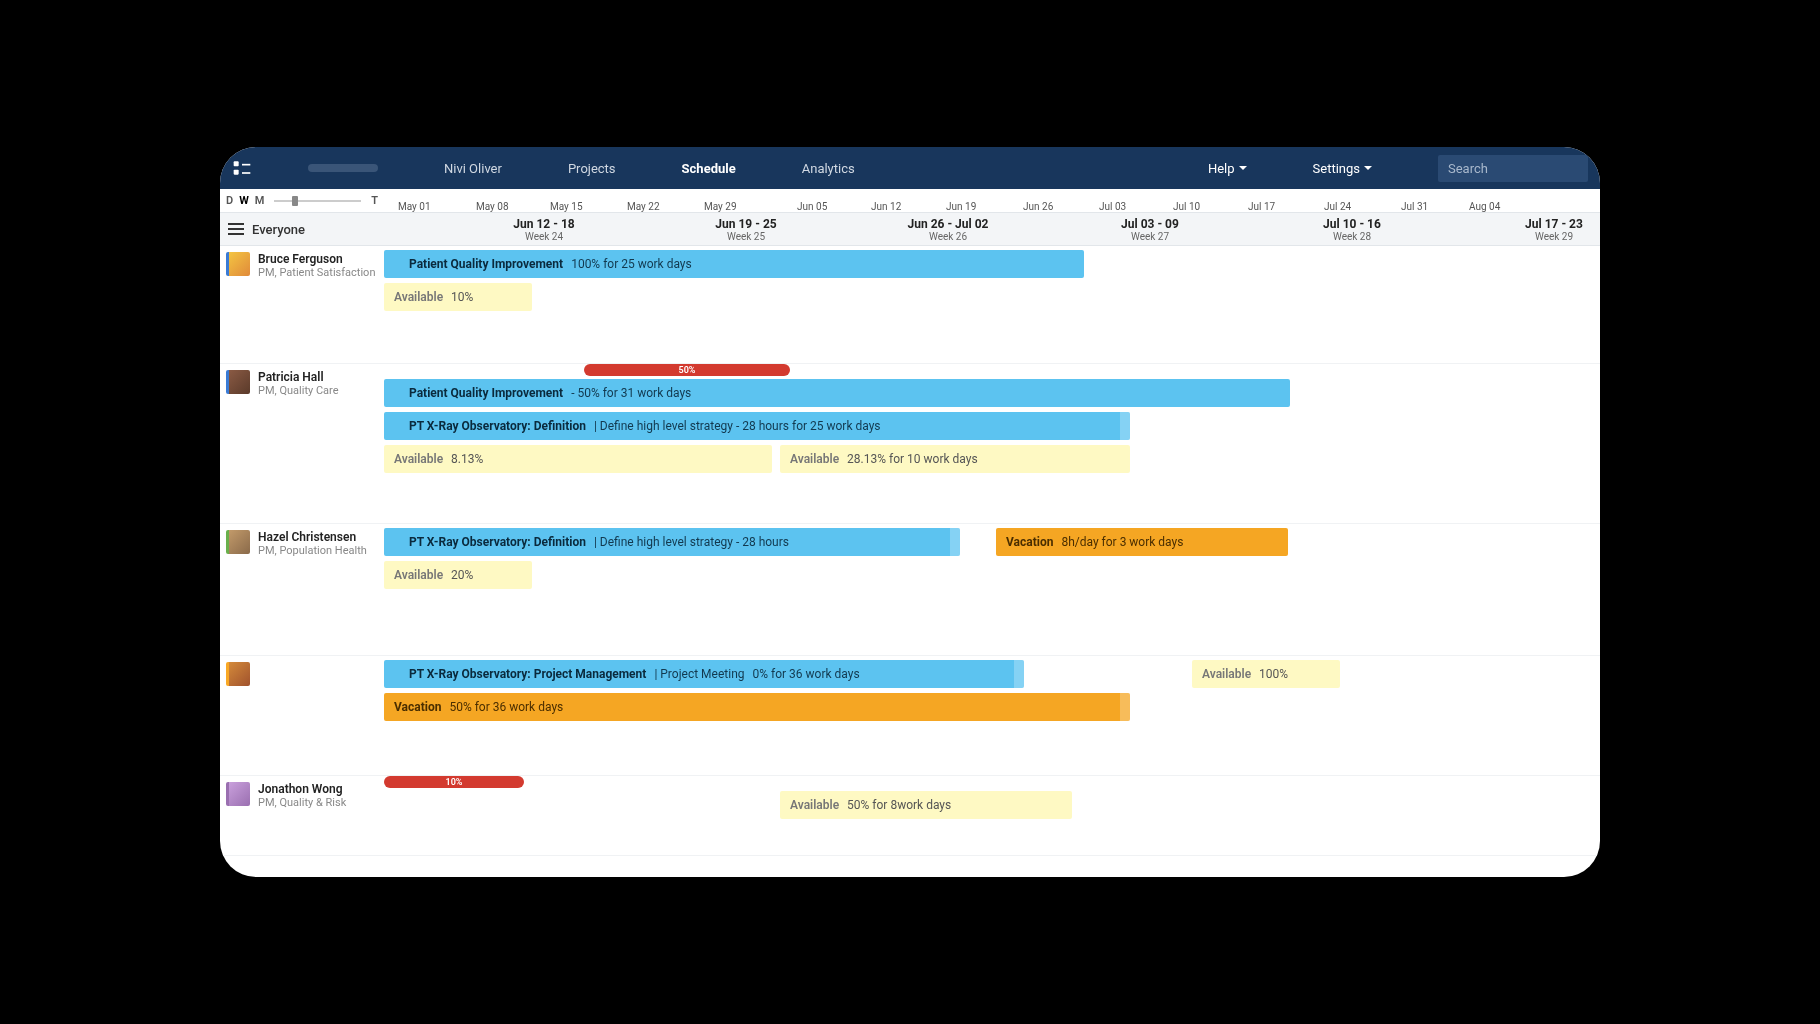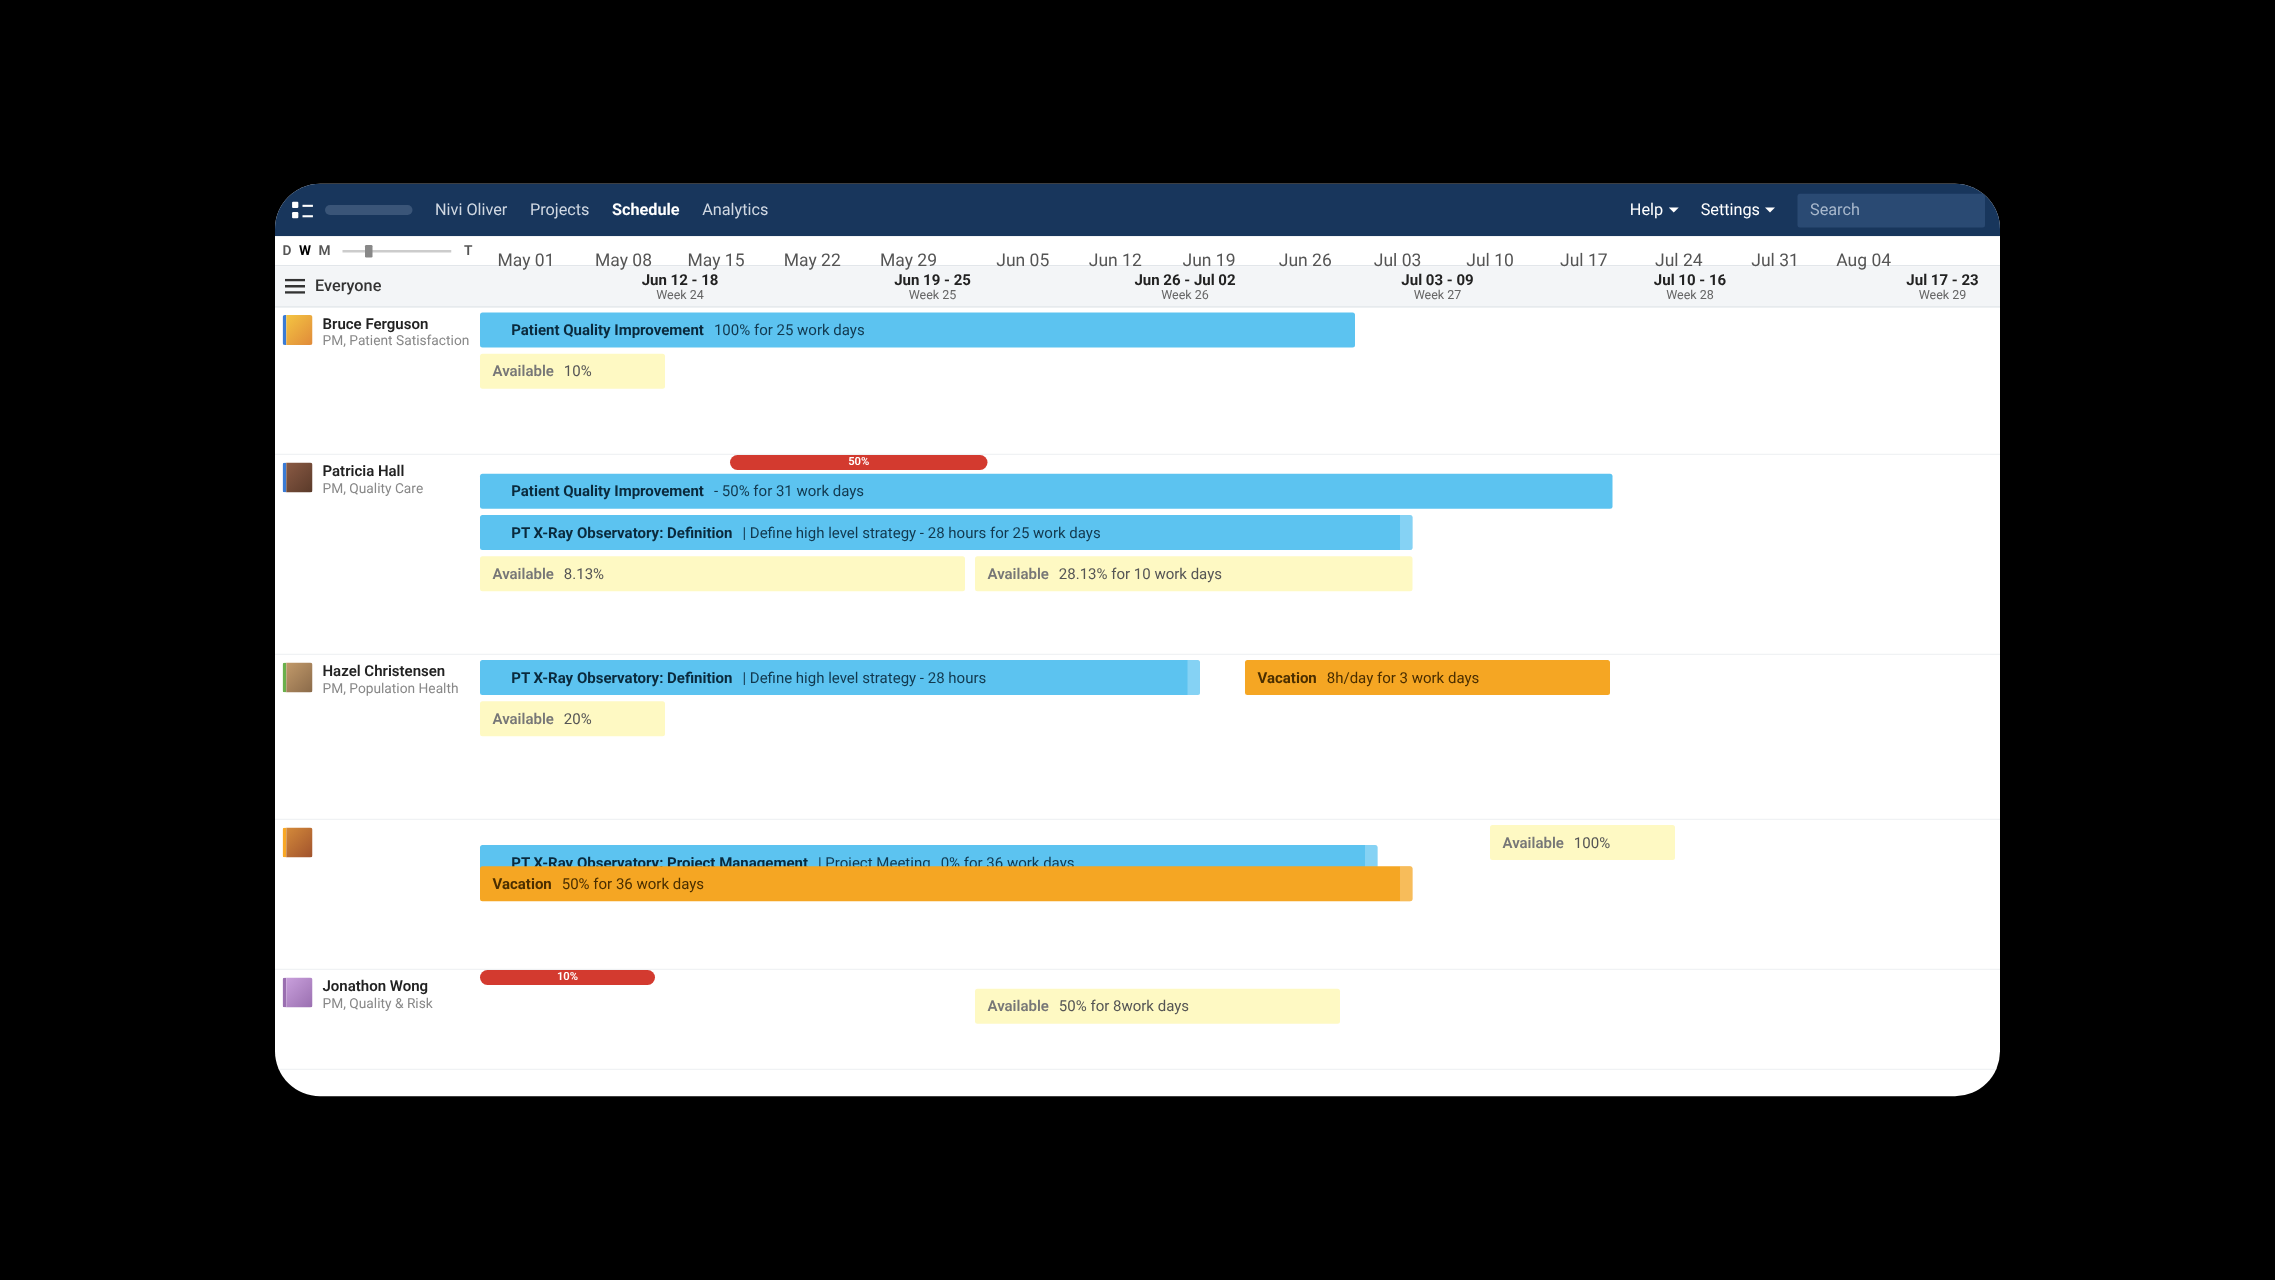--- a/index.html
+++ b/index.html
@@ -1,38 +1,38 @@
 <!DOCTYPE html>
 <html><head>
 <meta charset="utf-8">
 <style>
 * { box-sizing: border-box; margin: 0; padding: 0; font-family: -apple-system, BlinkMacSystemFont, "Segoe UI", Roboto, Helvetica, Arial, sans-serif; }
 body { background: #000; display: flex; align-items: center; justify-content: center; min-height: 100vh; padding: 20px; }
 .device { width: 1380px; background: #fff; border-radius: 36px; box-shadow: 0 20px 60px rgba(0,0,0,0.5); overflow: hidden; position: relative; }
 .screen { height: 730px; overflow: hidden; position: relative; }
 
-.topbar { background: #18365c; height: 42px; display: flex; align-items: center; padding: 0 12px; color: #fff; font-size: 13px; }
+.topbar { background: #18365c; height: 42px; display: flex; align-items: center; padding: 0 12px; color: #fff; font-size: 13px; gap: 48px; }
 .logo-icon { width: 20px; height: 20px; margin-right: 8px; }
 .logo-icon svg { fill: #fff; }
 .loading-bar { width: 70px; height: 8px; background: #3a5578; border-radius: 4px; margin-right: 18px; }
 .nav-item { margin-right: 18px; cursor: pointer; color: #d0d8e2; }
 .nav-item.active { font-weight: 700; color: #fff; }
 .top-spacer { flex: 1; }
 .help-item { margin-right: 18px; cursor: pointer; display: flex; align-items: center; gap: 4px; }
 .caret { width: 0; height: 0; border-left: 4px solid transparent; border-right: 4px solid transparent; border-top: 4px solid #fff; }
 .search-box { background: #2a4a73; border-radius: 2px; padding: 6px 10px; width: 150px; color: #a8b8cc; font-size: 13px; }
 
 .ruler { height: 24px; background: #fff; border-bottom: 1px solid #e2e6ea; display: flex; align-items: center; font-size: 11px; color: #555; }
 .view-switch { width: 164px; display: flex; align-items: center; padding: 0 6px; gap: 6px; font-weight: 600; }
 .view-switch span { cursor: pointer; }
 .view-switch span.active { color: #000; font-weight: 700; }
 .zoom-slider { flex: 1; height: 2px; background: #ccc; position: relative; margin: 0 4px; }
 .zoom-thumb { position: absolute; left: 20%; top: -4px; width: 6px; height: 10px; background: #888; border-radius: 1px; }
 .ruler-dates { flex: 1; display: flex; position: relative; }
-.ruler-date { position: absolute; font-size: 14px; color: #555; }
+.ruler-date { position: absolute; font-size: 10px; color: #555; }
 
 .weekbar { height: 33px; background: #f3f5f7; border-bottom: 1px solid #e2e6ea; display: flex; align-items: center; }
 .everyone-cell { width: 164px; display: flex; align-items: center; gap: 8px; padding-left: 8px; font-size: 13px; color: #333; font-weight: 500; }
 .menu-icon { display: inline-block; }
 .menu-icon svg { display: block; }
 .week-cols { flex: 1; position: relative; height: 100%; }
 .week-col { position: absolute; top: 0; height: 100%; text-align: center; display: flex; flex-direction: column; justify-content: center; }
 .week-title { font-size: 12px; font-weight: 700; color: #222; }
 .week-sub { font-size: 10px; color: #666; }
 
@@ -235,21 +235,21 @@
       <span>20%</span>
     </div>
   </div>
 </div>
 
 <div class="person-row" style="height:120px">
   <div class="person-info">
     <div class="avatar av4"></div>
   </div>
   <div class="lane-area">
-    <div class="bar blue handle" style="left:0;width:718px;top:20px">
+    <div class="bar blue handle" style="left:0;width:640px;top:4px">
       <span class="title">PT X-Ray Observatory: Project Management</span>
       <span>| Project Meeting</span>
       <span>0% for 36 work days</span>
     </div>
     <div class="bar grey" style="left:808px;width:148px;top:4px">
       <span class="title">Available</span>
       <span>100%</span>
     </div>
     <div class="bar orange handle" style="left:0;width:746px;top:37px">
       <span class="title">Vacation</span>

